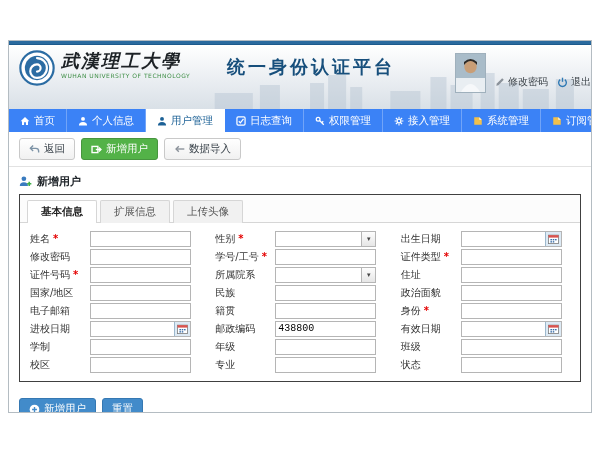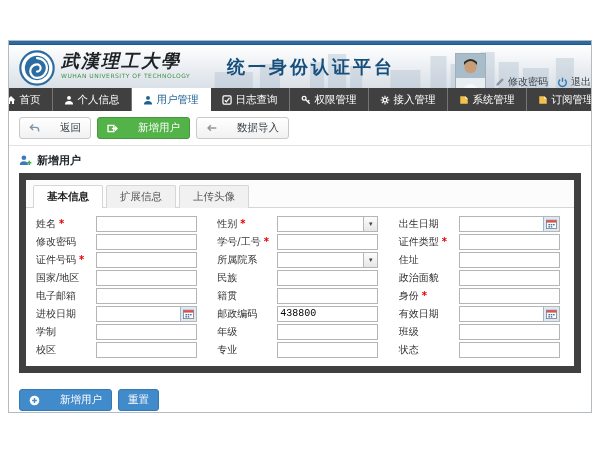--- a/index.html
+++ b/index.html
@@ -1,44 +1,44 @@
 <!DOCTYPE html>
 <html><head>
 <meta charset="utf-8">
 <style>
   html,body{margin:0;padding:0;background:#fff;}
   body{width:600px;height:450px;position:relative;font-family:"DejaVu Sans","Liberation Sans",sans-serif;overflow:hidden;}
   .page{position:absolute;left:8px;top:40px;width:582px;height:371px;border:1px solid #b4bcc2;background:#fff;overflow:hidden;}
   .accent{height:3px;background:#2a6a9e;border-bottom:1px solid #1c5a8c;}
   
-  .hdr{position:relative;height:43px;background:linear-gradient(#ffffff,#d9e0e7);overflow:hidden;}
+  .hdr{position:relative;height:64px;background:linear-gradient(#ffffff,#d9e0e7);overflow:hidden;}
   .skyline{position:absolute;left:0;bottom:0;width:100%;height:44px;}
   .logo{position:absolute;left:10px;top:5px;width:36px;height:36px;}
   .brand{position:absolute;left:52px;top:6px;}
   .uni-name{font-family:"DejaVu Serif","Liberation Serif",serif;font-style:italic;font-weight:bold;font-size:18px;color:#1d2226;letter-spacing:2px;line-height:20px;white-space:nowrap;}
   .uni-sub{font-size:6px;color:#3f8f46;letter-spacing:.5px;margin-top:1px;white-space:nowrap;}
   .ptitle{position:absolute;left:218px;top:10px;font-size:18px;font-weight:bold;color:#174f7c;letter-spacing:3px;white-space:nowrap;}
   .hdr-right{position:absolute;right:0;top:0;height:47px;display:flex;align-items:flex-end;gap:9px;padding-bottom:5px;}
   .avatar{width:29px;height:38px;border:1px solid #9fb0bc;background:#fff;margin-bottom:-1px;}
   .hlink{display:flex;align-items:center;gap:3px;font-size:10px;color:#3b4248;cursor:pointer;padding-bottom:3px;white-space:nowrap;}
   
-  .nav{height:23px;background:#404040;display:flex;padding-left:0;justify-content:center;}
+  .nav{height:23px;background:#3b82f6;display:flex;padding-left:0;}
   .nav-item{display:flex;align-items:center;gap:4px;padding:0 11px;font-size:10.5px;color:#fff;border-right:1px solid rgba(255,255,255,.28);cursor:pointer;white-space:nowrap;}
   .nav-item.active{background:#fff;color:#1c6196;font-weight:normal;}
   .nav-item svg{flex:none;}
   
   .toolbar{display:flex;align-items:center;gap:6px;padding:6px 0 6px 10px;border-bottom:1px solid #e2e2e2;}
-  .btn{display:inline-flex;align-items:center;gap:20px;font-size:10.5px;border-radius:3px;padding:3px 9px;cursor:pointer;white-space:nowrap;}
+  .btn{display:inline-flex;align-items:center;gap:4px;font-size:10.5px;border-radius:3px;padding:3px 9px;cursor:pointer;white-space:nowrap;}
   .btn-light{border:1px solid #c9c9c9;background:linear-gradient(#ffffff,#f1f1f1);color:#39424a;}
   .btn-green{border:1px solid #47953f;background:#53b248;color:#fff;}
   .btn-blue{border:1px solid #3578b2;background:#428bca;color:#fff;}
   
   .sect{display:flex;align-items:center;gap:5px;padding:7px 10px 4px;font-size:11px;font-weight:bold;color:#24292e;}
   
-  .panel{margin:1px 10px 8px;border:7px solid #404040;background:#fff;}
+  .panel{margin:1px 10px 8px;border:1px solid #404040;background:#fff;}
   .tabstrip{display:flex;padding:4px 7px 0;border-bottom:1px solid #d6d6d6;background:#fcfcfc;}
   .tab{border:1px solid #d6d6d6;border-bottom:none;background:#f1f1f1;color:#555;font-size:10.5px;padding:4px 13px;margin-right:3px;position:relative;top:1px;cursor:pointer;border-radius:2px 2px 0 0;white-space:nowrap;}
   .tab.active{background:#fff;color:#222;font-weight:bold;}
   .grid{display:grid;grid-template-columns:1fr 1fr 1fr;column-gap:14px;row-gap:3px;padding:8px 8px 9px 10px;}
   .field{display:flex;align-items:center;height:15px;font-size:10px;color:#333;}
   .lbl{width:60px;flex:none;display:flex;align-items:center;white-space:nowrap;}
   .req{color:#e40000;margin-left:3px;font-weight:bold;}
   .ctrl{position:relative;flex:none;width:99px;height:14px;border:1px solid #b5b5b5;background:#fff;display:flex;align-items:stretch;}
   .ctrl input{border:none;outline:none;flex:1;min-width:0;font-size:10px;padding:0 2px;font-family:Liberation Mono, monospace;background:transparent;}
   .dd{flex:none;width:13px;border-left:1px solid #b5b5b5;background:linear-gradient(#fdfdfd,#e6e6e6);display:flex;align-items:center;justify-content:center;font-size:7px;color:#444;cursor:pointer;}

